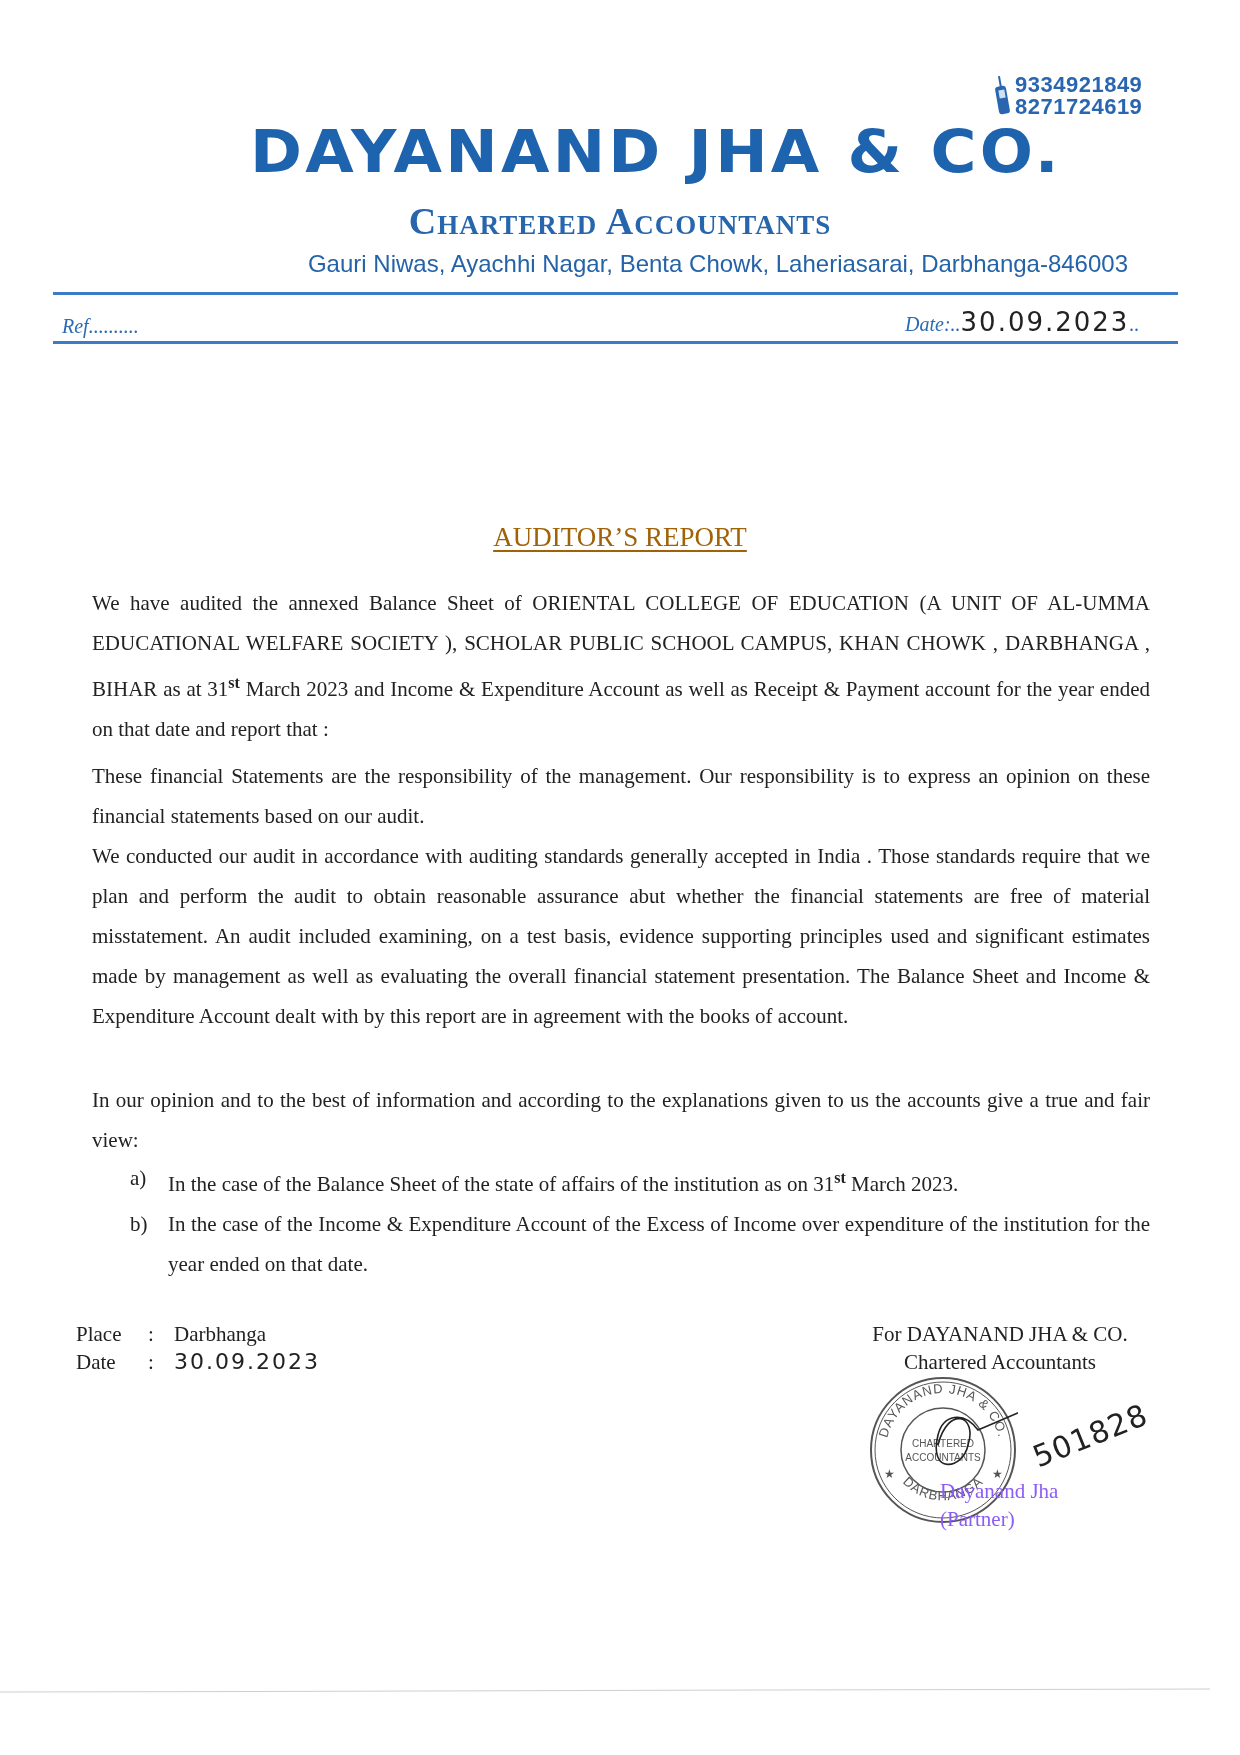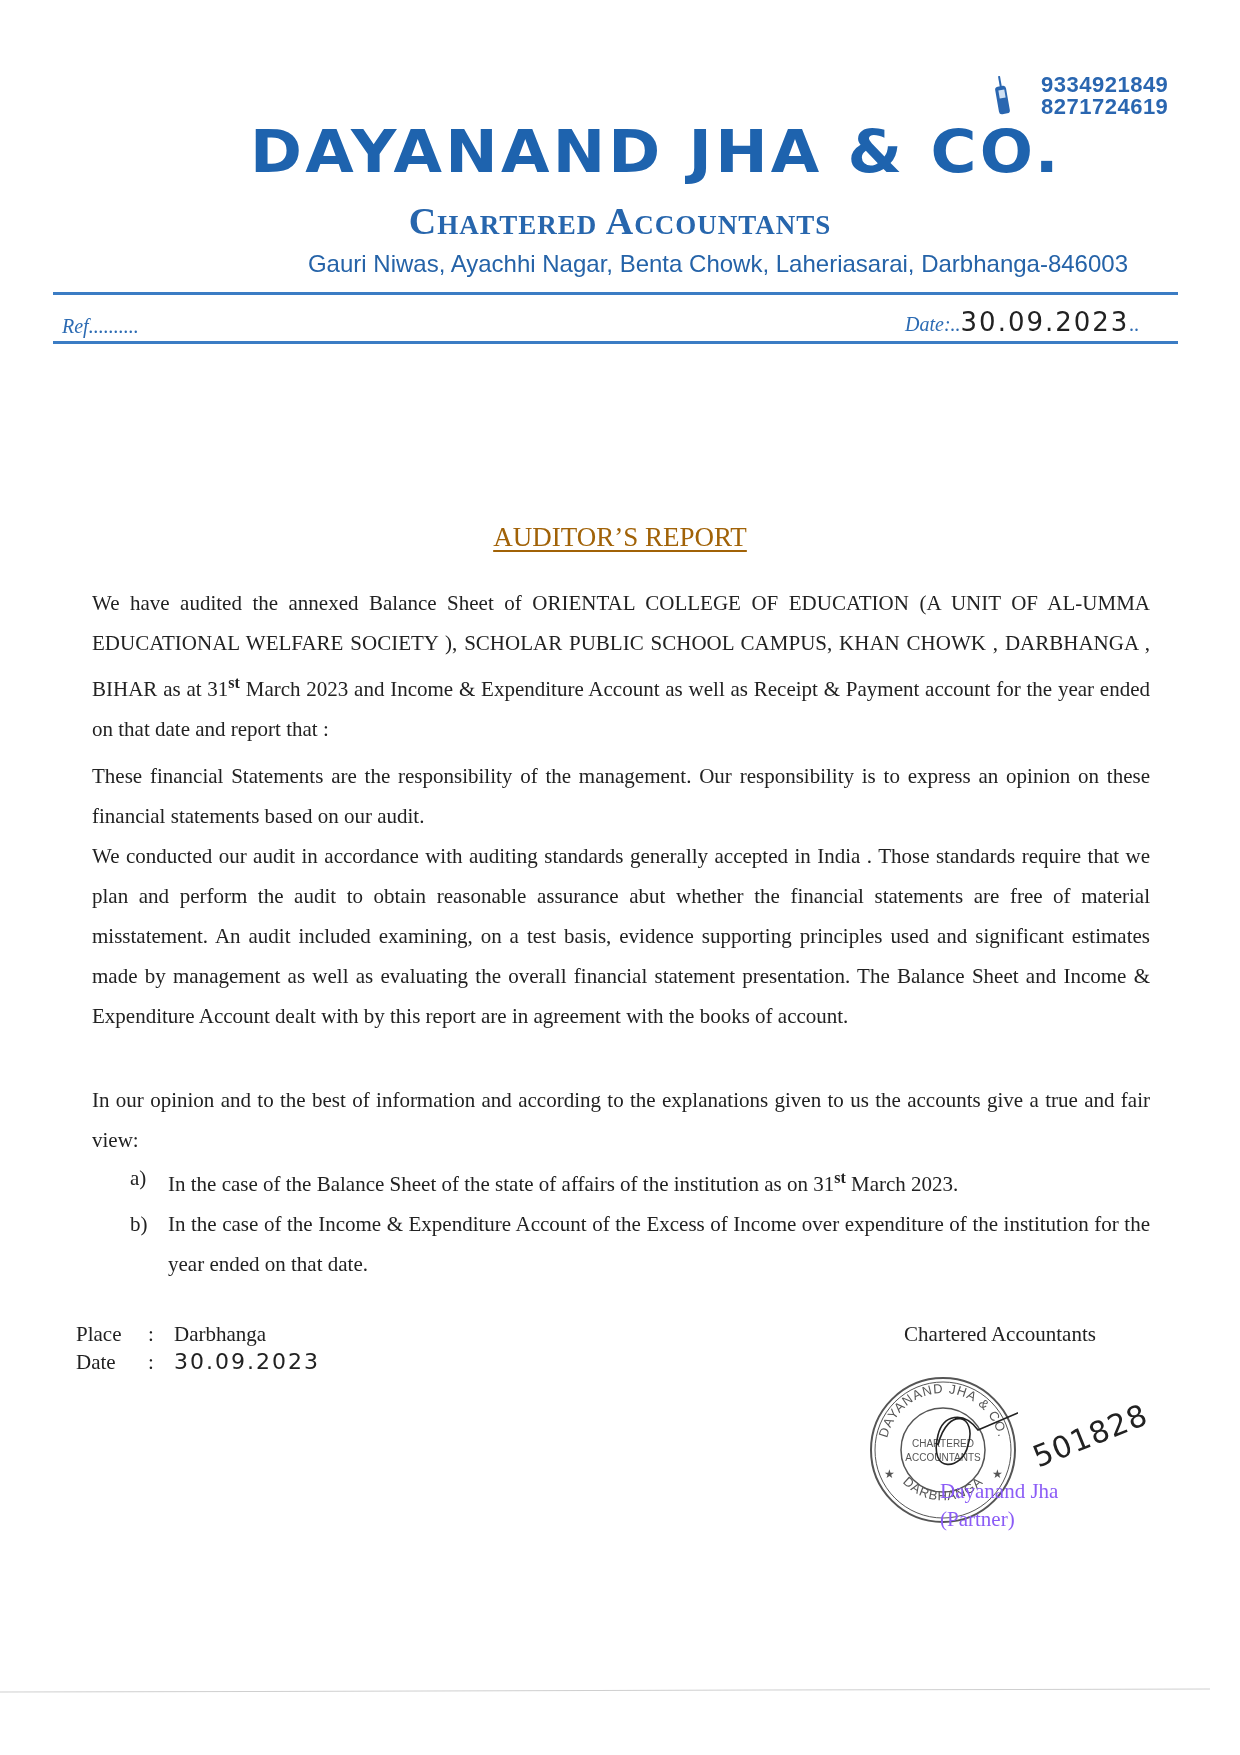--- a/index.html
+++ b/index.html
@@ -1,18 +1,18 @@
 <!DOCTYPE html>
 <html><head>
 <meta charset="utf-8">
 <style>
   html, body { margin: 0; padding: 0; background: #ffffff; }
   body { width: 1240px; height: 1755px; position: relative; overflow: hidden; font-family: "Liberation Serif", serif; color: #1f1f1f; }
 
-  .phones { position: absolute; left: 995px; top: 74px; display: flex; align-items: center; gap: 26px; }
+  .phones { position: absolute; left: 995px; top: 74px; display: flex; align-items: center; }
   .phone-icon { width: 14px; height: 40px; margin-right: 6px; position: relative; }
   .phone-icon .body { position: absolute; left: 2px; top: 10px; width: 11px; height: 28px; background: #2a66b0; border-radius: 3px; transform: rotate(-10deg); }
   .phone-icon .antenna { position: absolute; left: 4px; top: 0px; width: 2px; height: 12px; background: #2a66b0; transform: rotate(-10deg); }
   .phone-icon .screen { position: absolute; left: 4px; top: 14px; width: 6px; height: 8px; background: #cfe0f3; transform: rotate(-10deg); }
   .phone-numbers { font-family: "Liberation Sans", sans-serif; font-size: 22px; font-weight: bold; color: #2a66b0; line-height: 22px; letter-spacing: 0.5px; }
 
   .firm-name { position: absolute; left: 250px; top: 118px; font-family: "DejaVu Sans", sans-serif; font-weight: bold; font-size: 58px; letter-spacing: 3px; color: #1e63ae; transform: scaleX(1.08); transform-origin: left; white-space: nowrap; }
   .firm-sub { position: absolute; left: 0; width: 1240px; top: 199px; text-align: center; font-family: "Liberation Serif", serif; font-weight: bold; font-size: 38px; color: #2766ad; letter-spacing: 1px; font-variant: small-caps; }
   .firm-addr { position: absolute; left: 0; width: 1128px; top: 250px; text-align: right; font-family: "Liberation Sans", sans-serif; font-size: 24px; color: #2563a8; }
 
@@ -105,20 +105,21 @@
     <span>Darbhanga</span>
   </div>
   <div class="row">
     <span class="label">Date</span>
     <span class="sep">:</span>
     <span class="hand">30.09.2023</span>
   </div>
 </div>
 
 <div class="sign-block">
+  <div>For DAYANAND JHA &amp; CO.</div>
   <div>Chartered Accountants</div>
 </div>
 
 <svg class="stamp" viewBox="0 0 150 150">
   <defs>
     <path id="arcTop" d="M 18 75 A 57 57 0 0 1 132 75"></path>
     <path id="arcBot" d="M 22 85 A 55 55 0 0 0 128 85"></path>
   </defs>
   <circle cx="75" cy="75" r="72" fill="none" stroke="#555" stroke-width="2"></circle>
   <circle cx="75" cy="75" r="68" fill="none" stroke="#555" stroke-width="1"></circle>

